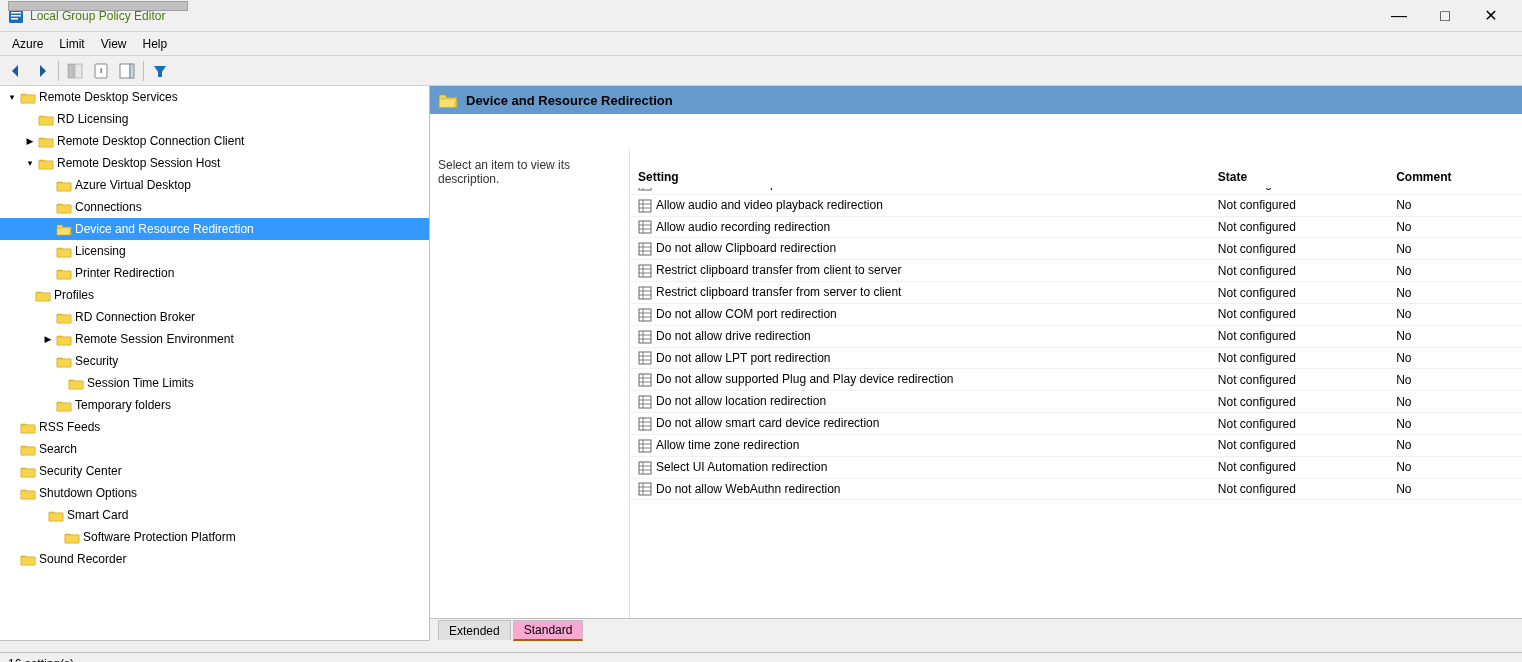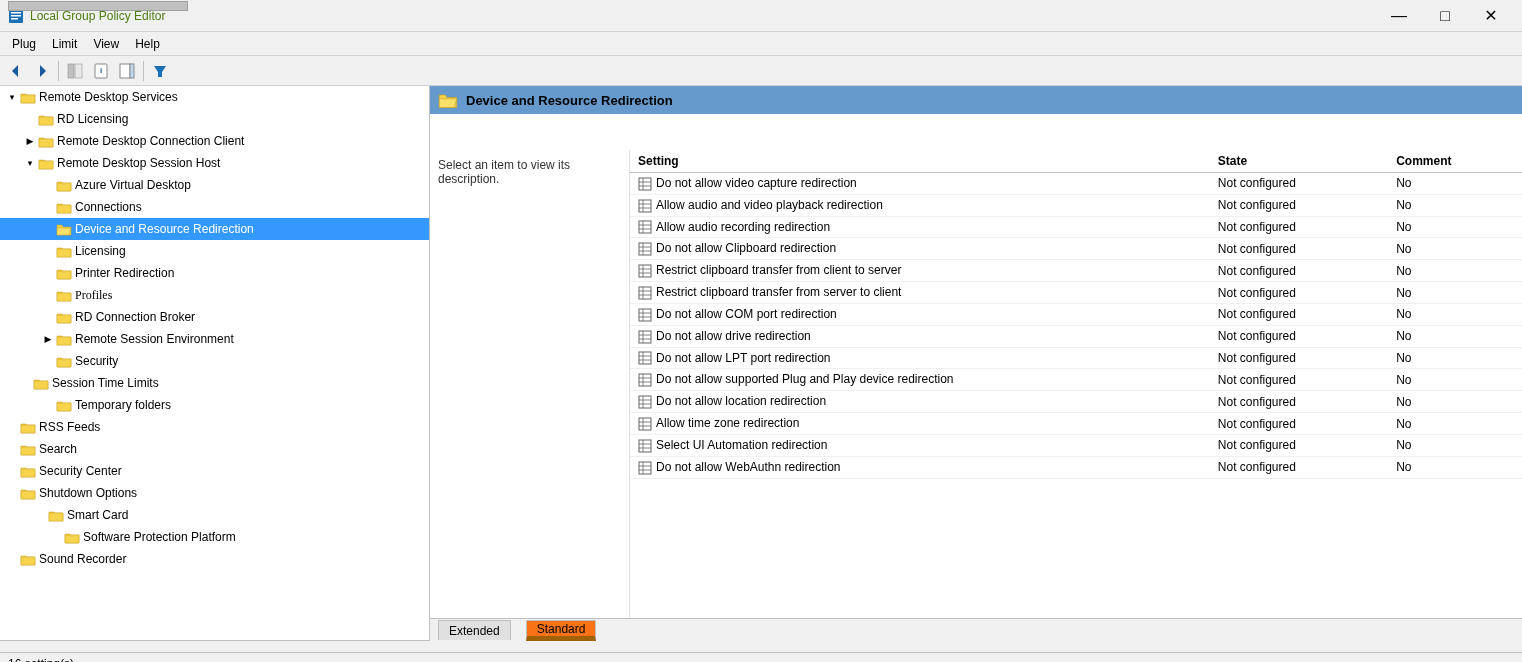--- a/index.html
+++ b/index.html
@@ -137,54 +137,53 @@
       border-collapse: collapse;
     }
     .settings-table th {
       text-align: left;
       padding: 4px 8px;
       font-size: 12px;
       font-weight: 600;
       border-bottom: 1px solid #c0c0c0;
       background: white;
       position: sticky;
-      top: 0;
+      top: 16px;
     }
     .settings-table td {
       padding: 3px 8px;
       font-size: 12px;
       border-bottom: 1px solid #f0f0f0;
       vertical-align: middle;
     }
 
     
     .tabs-bar {
       height: 22px;
       background: #f0f0f0;
       border-top: 1px solid #c0c0c0;
       display: flex;
       align-items: flex-end;
       padding-left: 8px;
-      gap: 13px;
     }
     .tab {
       padding: 2px 10px;
       font-size: 12px;
       cursor: pointer;
       border: 1px solid #c0c0c0;
       border-bottom: none;
       background: #e0e0e0;
       margin-right: 2px;
       height: 20px;
       display: flex;
       align-items: center;
     }
     .tab.active {
-      background: #f97316;
-      border-bottom: 5px solid #a16207;
+      background: #f9a8d4;
+      border-bottom: 2px solid #a16207;
       margin-bottom: -1px;
       height: 21px;
     }
 
     
     .status-bar {
       height: 22px;
       background: #f0f0f0;
       border-top: 1px solid #c0c0c0;
       display: flex;
@@ -225,21 +224,21 @@
   </svg>
   <span class="title-bar-title">Local Group Policy Editor</span>
   <div class="title-bar-controls">
     <button class="title-bar-btn">—</button>
     <button class="title-bar-btn">□</button>
     <button class="title-bar-btn close">✕</button>
   </div>
 </div>
 
 <div class="menu-bar">
-  <span class="menu-item">Plug</span>
+  <span class="menu-item">Azure</span>
   <span class="menu-item">Limit</span>
   <span class="menu-item">View</span>
   <span class="menu-item">Help</span>
 </div>
 
 <div class="toolbar">
   <div class="toolbar-btn">
     <svg width="16" height="16" viewBox="0 0 16 16">
         <polygon points="10,2 4,8 10,14" fill="#1a5a9a"></polygon>
       </svg>
@@ -354,21 +353,21 @@
 
     <div class="tree-item" style="padding-left: 40px;">
       <span class="expander" style="width:16px;"></span>
       <svg class="folder-svg" width="16" height="14" viewBox="0 0 16 14" style="margin-right:3px;">
         <path d="M1,4 L1,13 L15,13 L15,5 L7,5 L6,4 Z" fill="#f5c842" stroke="#c8a020" stroke-width="0.5"></path>
         <path d="M1,5 L15,5 L15,13 L1,13 Z" fill="#f7d44c" stroke="#c8a020" stroke-width="0.5"></path>
       </svg>
       <span class="item-text">Printer Redirection</span>
     </div>
 
-    <div class="tree-item" style="padding-left: 40px; font-family: Liberation Serif, serif;">
+    <div class="tree-item" style="padding-left: 19px;">
       <span class="expander" style="width:16px;"></span>
       <svg class="folder-svg" width="16" height="14" viewBox="0 0 16 14" style="margin-right:3px;">
         <path d="M1,4 L1,13 L15,13 L15,5 L7,5 L6,4 Z" fill="#f5c842" stroke="#c8a020" stroke-width="0.5"></path>
         <path d="M1,5 L15,5 L15,13 L1,13 Z" fill="#f7d44c" stroke="#c8a020" stroke-width="0.5"></path>
       </svg>
       <span class="item-text">Profiles</span>
     </div>
 
     <div class="tree-item" style="padding-left: 40px;">
       <span class="expander" style="width:16px;"></span>
@@ -390,21 +389,21 @@
 
     <div class="tree-item" style="padding-left: 40px;">
       <span class="expander" style="width:16px;"></span>
       <svg class="folder-svg" width="16" height="14" viewBox="0 0 16 14" style="margin-right:3px;">
         <path d="M1,4 L1,13 L15,13 L15,5 L7,5 L6,4 Z" fill="#f5c842" stroke="#c8a020" stroke-width="0.5"></path>
         <path d="M1,5 L15,5 L15,13 L1,13 Z" fill="#f7d44c" stroke="#c8a020" stroke-width="0.5"></path>
       </svg>
       <span class="item-text">Security</span>
     </div>
 
-    <div class="tree-item" style="padding-left: 17px;">
+    <div class="tree-item" style="padding-left: 52px;">
       <span class="expander" style="width:16px;"></span>
       <svg class="folder-svg" width="16" height="14" viewBox="0 0 16 14" style="margin-right:3px;">
         <path d="M1,4 L1,13 L15,13 L15,5 L7,5 L6,4 Z" fill="#f5c842" stroke="#c8a020" stroke-width="0.5"></path>
         <path d="M1,5 L15,5 L15,13 L1,13 Z" fill="#f7d44c" stroke="#c8a020" stroke-width="0.5"></path>
       </svg>
       <span class="item-text">Session Time Limits</span>
     </div>
 
     <div class="tree-item" style="padding-left: 40px;">
       <span class="expander" style="width:16px;"></span>
@@ -615,20 +614,30 @@
                   </svg><span>Do not allow location redirection</span></td>
                 <td>Not configured</td>
                 <td>No</td>
               </tr>
               <tr>
                 <td><svg width="14" height="14" viewBox="0 0 14 14" style="vertical-align:middle; margin-right:4px;">
                     <rect x="1" y="1" width="12" height="12" fill="none" stroke="#666" stroke-width="1"></rect>
                     <line x1="1" y1="5" x2="13" y2="5" stroke="#666" stroke-width="0.8"></line>
                     <line x1="1" y1="9" x2="13" y2="9" stroke="#666" stroke-width="0.8"></line>
                     <line x1="5" y1="1" x2="5" y2="13" stroke="#666" stroke-width="0.8"></line>
+                  </svg><span>Do not allow smart card device redirection</span></td>
+                <td>Not configured</td>
+                <td>No</td>
+              </tr>
+              <tr>
+                <td><svg width="14" height="14" viewBox="0 0 14 14" style="vertical-align:middle; margin-right:4px;">
+                    <rect x="1" y="1" width="12" height="12" fill="none" stroke="#666" stroke-width="1"></rect>
+                    <line x1="1" y1="5" x2="13" y2="5" stroke="#666" stroke-width="0.8"></line>
+                    <line x1="1" y1="9" x2="13" y2="9" stroke="#666" stroke-width="0.8"></line>
+                    <line x1="5" y1="1" x2="5" y2="13" stroke="#666" stroke-width="0.8"></line>
                   </svg><span>Allow time zone redirection</span></td>
                 <td>Not configured</td>
                 <td>No</td>
               </tr>
               <tr>
                 <td><svg width="14" height="14" viewBox="0 0 14 14" style="vertical-align:middle; margin-right:4px;">
                     <rect x="1" y="1" width="12" height="12" fill="none" stroke="#666" stroke-width="1"></rect>
                     <line x1="1" y1="5" x2="13" y2="5" stroke="#666" stroke-width="0.8"></line>
                     <line x1="1" y1="9" x2="13" y2="9" stroke="#666" stroke-width="0.8"></line>
                     <line x1="5" y1="1" x2="5" y2="13" stroke="#666" stroke-width="0.8"></line>

